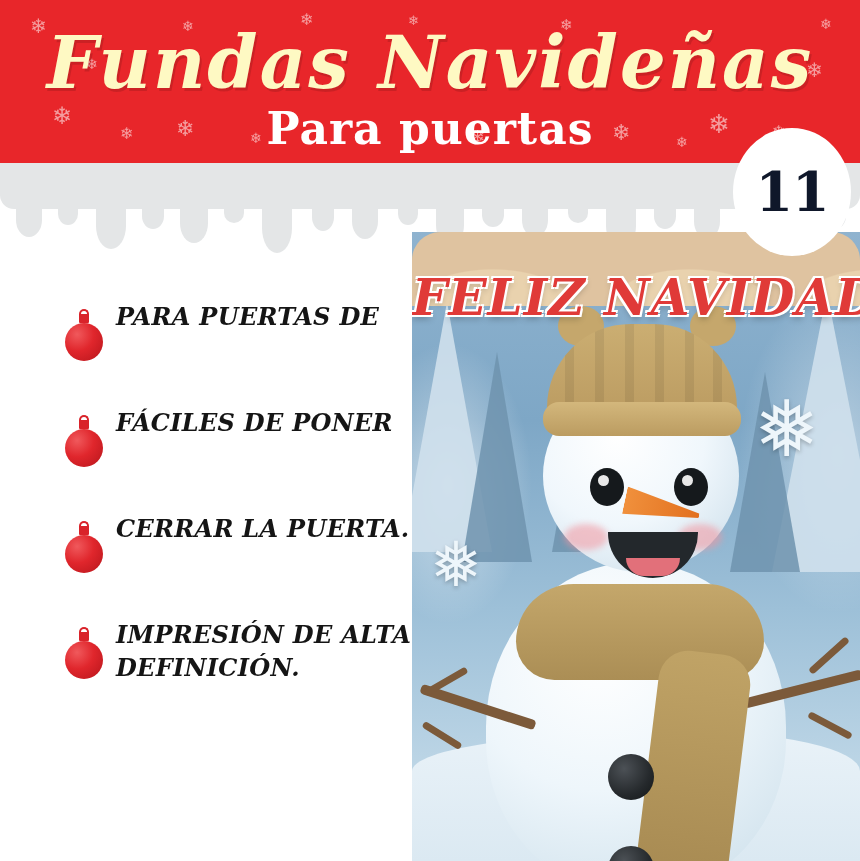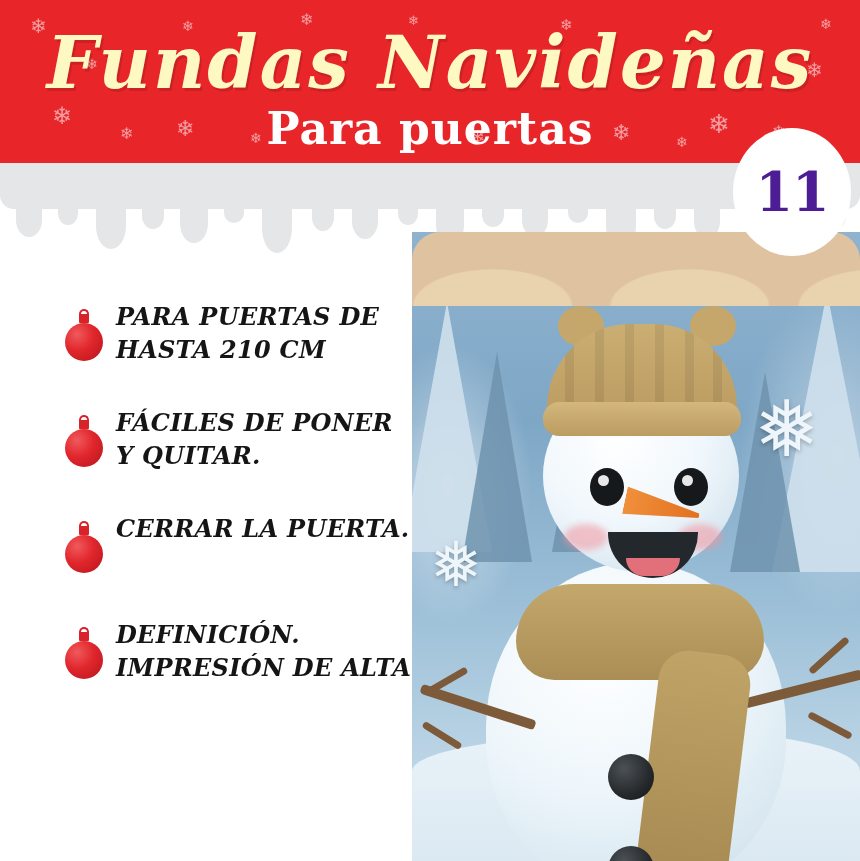--- a/index.html
+++ b/index.html
@@ -63,21 +63,21 @@
     width:118px;height:128px;
     background:#ffffff;
     border-radius:50% / 50%;
     display:flex;align-items:center;justify-content:center;
     z-index:20;
   }
   .badge span{
     font-family:"DejaVu Serif", serif;
     font-weight:bold;
     font-size:54px;
-    color:#4c1d95;
+    color:#0f172a;
     letter-spacing:-1px;
   }
 
   
   .snowband{
     position:absolute;
     top:163px;left:0;width:860px;height:110px;
   }
   .snow-base{
     position:absolute;top:0;left:0;width:860px;height:46px;
@@ -371,34 +371,32 @@
   <div class="features">
 
     <div class="feature">
       <div class="ornament">
         <div class="orn-hook"></div>
           <div class="orn-cap"></div>
           <div class="orn-ball"></div>
       </div>
       <div class="feature-text">
         <div>PARA PUERTAS DE</div>
-        <div>HASTA 210 CM</div>
       </div>
     </div>
 
 
     <div class="feature">
       <div class="ornament">
         <div class="orn-hook"></div>
           <div class="orn-cap"></div>
           <div class="orn-ball"></div>
       </div>
       <div class="feature-text">
         <div>FÁCILES DE PONER</div>
-        <div>Y QUITAR.</div>
       </div>
     </div>
 
     <div class="feature">
       <div class="ornament">
         <div class="orn-hook"></div>
           <div class="orn-cap"></div>
           <div class="orn-ball"></div>
       </div>
       <div class="feature-text">
@@ -406,22 +404,22 @@
       </div>
     </div>
 
     <div class="feature">
       <div class="ornament">
         <div class="orn-hook"></div>
           <div class="orn-cap"></div>
           <div class="orn-ball"></div>
       </div>
       <div class="feature-text">
+        <div>IMPRESIÓN DE ALTA</div>
         <div>DEFINICIÓN.</div>
-        <div>IMPRESIÓN DE ALTA</div>
       </div>
     </div>
 
   </div>
 
   <div class="product">
     <div class="forest">
       <div class="tree snowy" style="left:-10px;top:70px;width:90px;height:250px;"></div>
       <div class="tree" style="left:50px;top:120px;width:70px;height:210px;"></div>
       <div class="tree snowy" style="left:360px;top:60px;width:110px;height:280px;"></div>
@@ -467,15 +465,16 @@
       <div class="scarf"></div>
       <div class="scarf-tail"></div>
 
       <div class="button b1"></div>
       <div class="button b2"></div>
 
       <span class="flake-deco" style="left:342px;top:152px;font-size:78px;">❅</span>
       <span class="flake-deco" style="left:18px;top:296px;font-size:62px;">❅</span>
     </div>
 
+    <div class="feliz">FELIZ NAVIDAD</div>
   </div>
 
 </div>
 
 </body></html>

